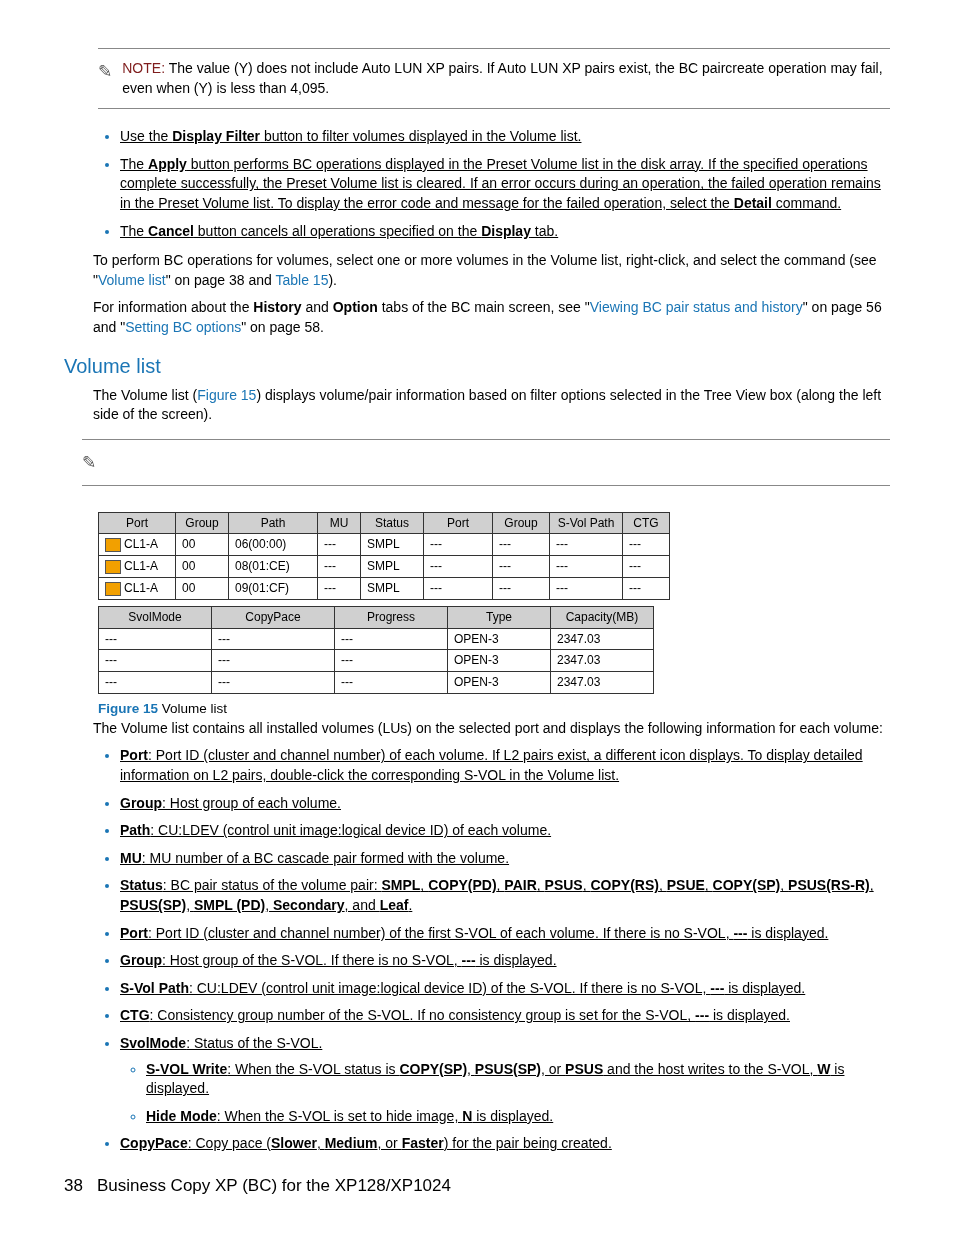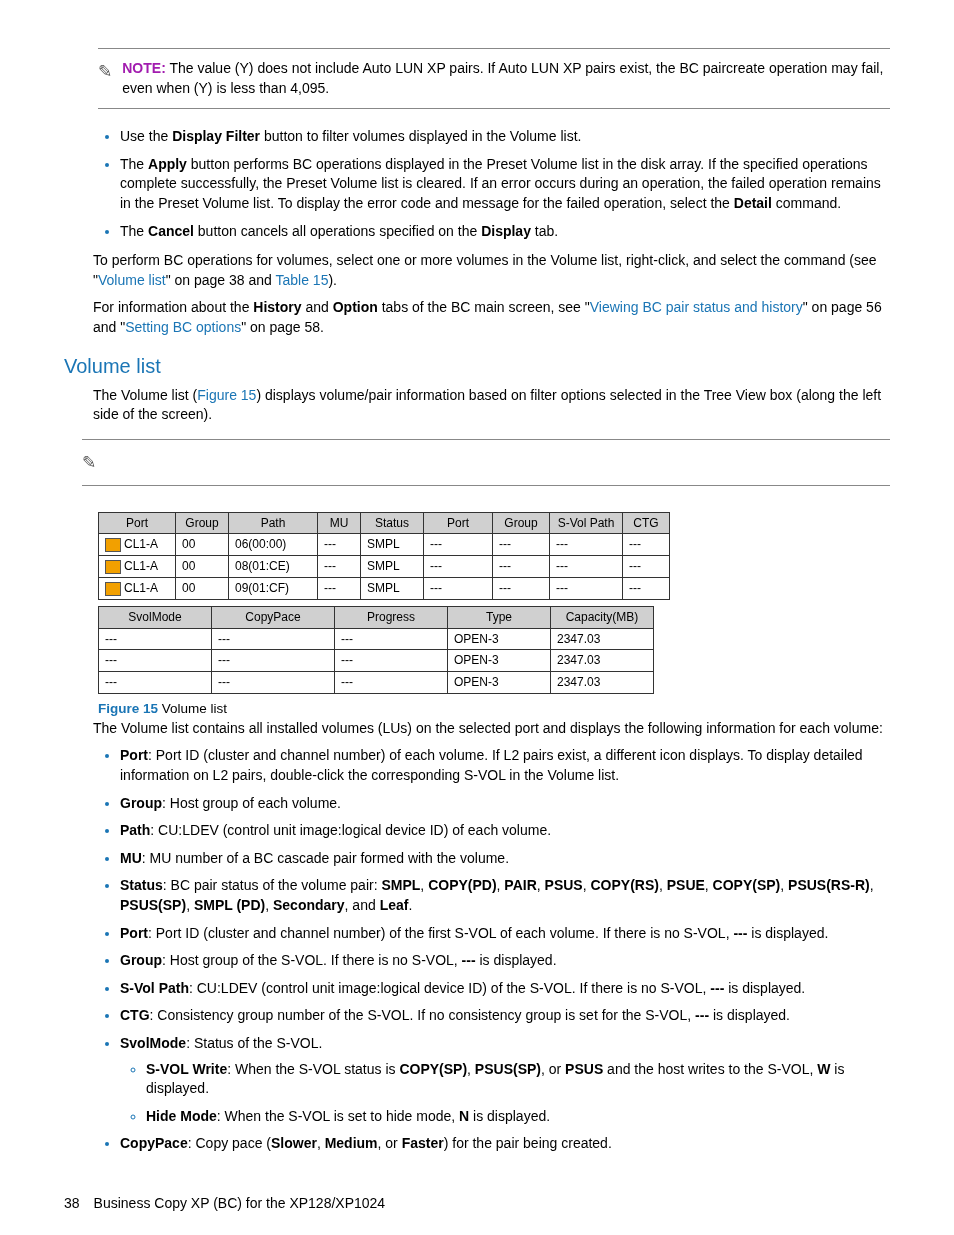--- a/index.html
+++ b/index.html
@@ -28,22 +28,22 @@
     margin: 14px 0 26px 0;
     display: flex;
     gap: 10px;
   }
   .note-icon {
     color: #555;
     font-size: 17px;
     padding-top: 1px;
   }
   .note-text { flex: 1; }
-  .note-label { color: #a21caf; font-weight: bold; text-align: right; }
-  ul.bullets { margin: 0 0 10px 34px; padding-left: 22px; }
+  .note-label { color: #7f1d1d; font-weight: normal; text-align: right; }
+  ul.bullets { margin: 0 0 10px 34px; padding-left: 22px; text-decoration: underline; }
   ul.bullets li { margin-bottom: 8px; }
   ul.bullets li::marker { color: #1a75b5; }
   ul.sub { margin: 6px 0 4px 0; padding-left: 26px; }
   ul.sub li { margin-bottom: 8px; }
   ul.sub li::marker { color: #1a75b5; }
   .body-indent { margin-left: 29px; }
   .link { color: #1a75b5; }
   b { font-weight: bold; }
   h2.section {
     font-weight: normal;
@@ -73,21 +73,21 @@
   .volicon {
     display: inline-block;
     width: 14px; height: 12px;
     background: #f2a000;
     border: 1px solid #555;
     margin-right: 3px;
     vertical-align: middle;
   }
   .figcaption { margin-left: 34px; font-size: 13.5px; margin-bottom: 0; }
   .figlabel { color: #1a75b5; font-weight: bold; }
-  .footer { margin-top: 40px; font-size: 14px; display: flex; gap: 14px; }
+  .footer { margin-top: 20px; font-size: 17px; display: flex; gap: 14px; }
   .footer .pn { }
 </style>
 </head>
 <body>
 
 <div class="note-wrap">
   <span class="note-icon">✎</span>
   <div class="note-text">
     <span class="note-label">NOTE:</span>
     <span>The value (Y) does not include Auto LUN XP pairs. If Auto LUN XP pairs exist, the BC paircreate operation may fail, even when (Y) is less than 4,095.</span>
@@ -218,21 +218,21 @@
   <li><b>Path</b><span>: CU:LDEV (control unit image:logical device ID) of each volume.</span></li>
   <li><b>MU</b><span>: MU number of a BC cascade pair formed with the volume.</span></li>
   <li><b>Status</b><span>: BC pair status of the volume pair: </span><b>SMPL</b>, <b>COPY(PD)</b>, <b>PAIR</b>, <b>PSUS</b>, <b>COPY(RS)</b>, <b>PSUE</b>, <b>COPY(SP)</b>, <b>PSUS(RS-R)</b>, <b>PSUS(SP)</b>, <b>SMPL (PD)</b>, <b>Secondary</b><span>, and </span><b>Leaf</b><span>.</span></li>
   <li><b>Port</b><span>: Port ID (cluster and channel number) of the first S-VOL of each volume. If there is no S-VOL, </span><b>---</b><span> is displayed.</span></li>
   <li><b>Group</b><span>: Host group of the S-VOL. If there is no S-VOL, </span><b>---</b><span> is displayed.</span></li>
   <li><b>S-Vol Path</b><span>: CU:LDEV (control unit image:logical device ID) of the S-VOL. If there is no S-VOL, </span><b>---</b><span> is displayed.</span></li>
   <li><b>CTG</b><span>: Consistency group number of the S-VOL. If no consistency group is set for the S-VOL, </span><b>---</b><span> is displayed.</span></li>
   <li><b>SvolMode</b><span>: Status of the S-VOL.</span>
     <ul class="sub">
       <li><b>S-VOL Write</b><span>: When the S-VOL status is </span><b>COPY(SP)</b><span>, </span><b>PSUS(SP)</b><span>, or </span><b>PSUS</b><span> and the host writes to the S-VOL, </span><b>W</b><span> is displayed.</span></li>
-      <li><b>Hide Mode</b><span>: When the S-VOL is set to hide mode, </span><b>N</b><span> is displayed.</span></li>
+      <li><b>Hide Mode</b><span>: When the S-VOL is set to hide image, </span><b>N</b><span> is displayed.</span></li>
     </ul>
   </li>
   <li><b>CopyPace</b><span>: Copy pace (</span><b>Slower</b><span>, </span><b>Medium</b><span>, or </span><b>Faster</b><span>) for the pair being created.</span></li>
 </ul>
 
 <div class="footer">
   <span class="pn">38</span>
   <span>Business Copy XP (BC) for the XP128/XP1024</span>
 </div>
 

